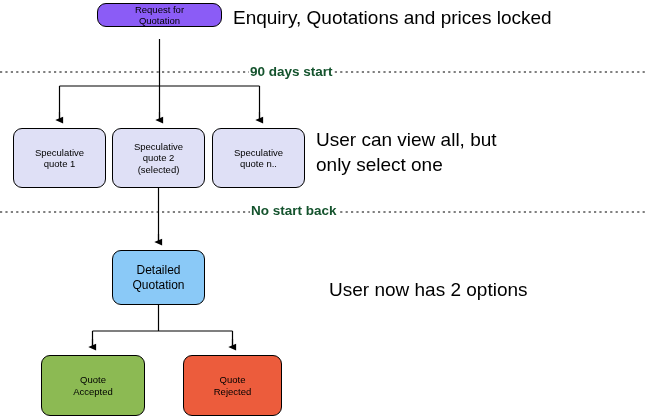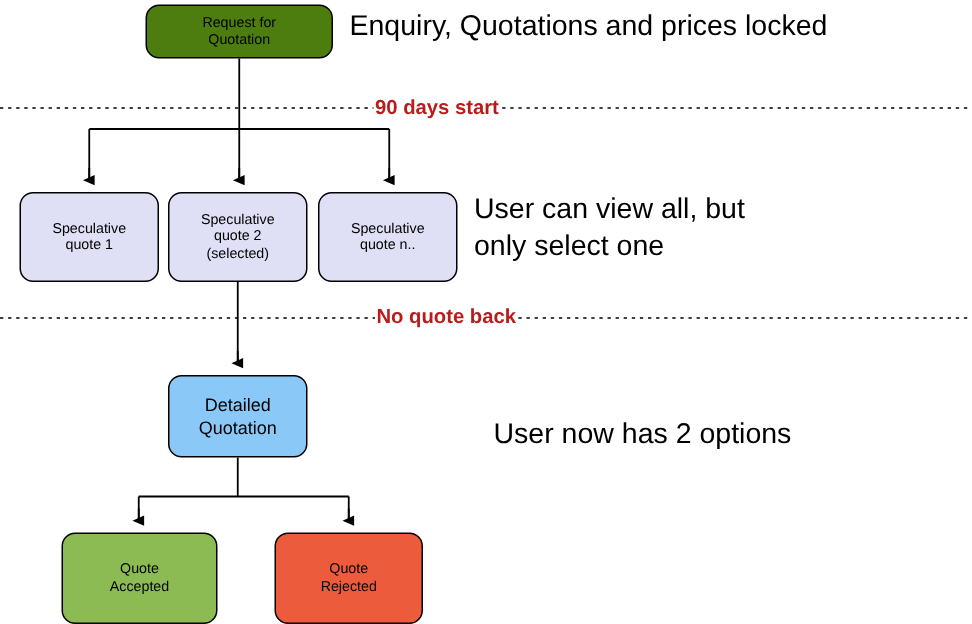--- a/index.html
+++ b/index.html
@@ -41,22 +41,22 @@
     color: #000000;
     z-index: 3;
   }
   .node .node-text {
     display: block;
     white-space: pre-line;
     padding: 0 3px;
   }
 
   .node-rfq {
-    left: 97px;   top: 3px;   width: 125px; height: 36px;
-    background: #4d7c0f;
+    left: 97px;   top: 3px;   width: 125px; height: 24px;
+    background: #8b5cf6;
     font-size: 9.5px;
   }
   .node-spec {
     top: 128px; width: 93px; height: 60px;
     background: #dfe0f6;
     font-size: 9.5px;
   }
   .node-spec1 { left: 13px; }
   .node-spec2 { left: 112px; }
   .node-spec3 { left: 212px; }
@@ -88,21 +88,21 @@
   }
   .ann-1 { left: 233px; top: 5px;   }
   .ann-2 { left: 316px; top: 127px; }
   .ann-3 { left: 329px; top: 277px; }
 
   
   .phase-label {
     position: absolute;
     font-size: 13.5px;
     font-weight: bold;
-    color: #b91c1c;
+    color: #14532d;
     background: #ffffff;
     padding: 0 1px;
     z-index: 4;
     white-space: nowrap;
   }
   .phase-1 { left: 249px; top: 64px;  }
   .phase-2 { left: 250px; top: 203px; }
 </style>
 </head>
 <body>
@@ -182,20 +182,20 @@
     <span class="node-text">Quote
 Accepted</span>
   </div>
 
   <div class="node node-rejected">
     <span class="node-text">Quote
 Rejected</span>
   </div>
 
   <div class="phase-label phase-1">90 days start</div>
-  <div class="phase-label phase-2">No quote back</div>
+  <div class="phase-label phase-2">No start back</div>
 
   <div class="annotation ann-1">Enquiry, Quotations and prices locked</div>
   <div class="annotation ann-2">User can view all, but
 only select one</div>
   <div class="annotation ann-3">User now has 2 options</div>
 
 </div>
 
 </body></html>

